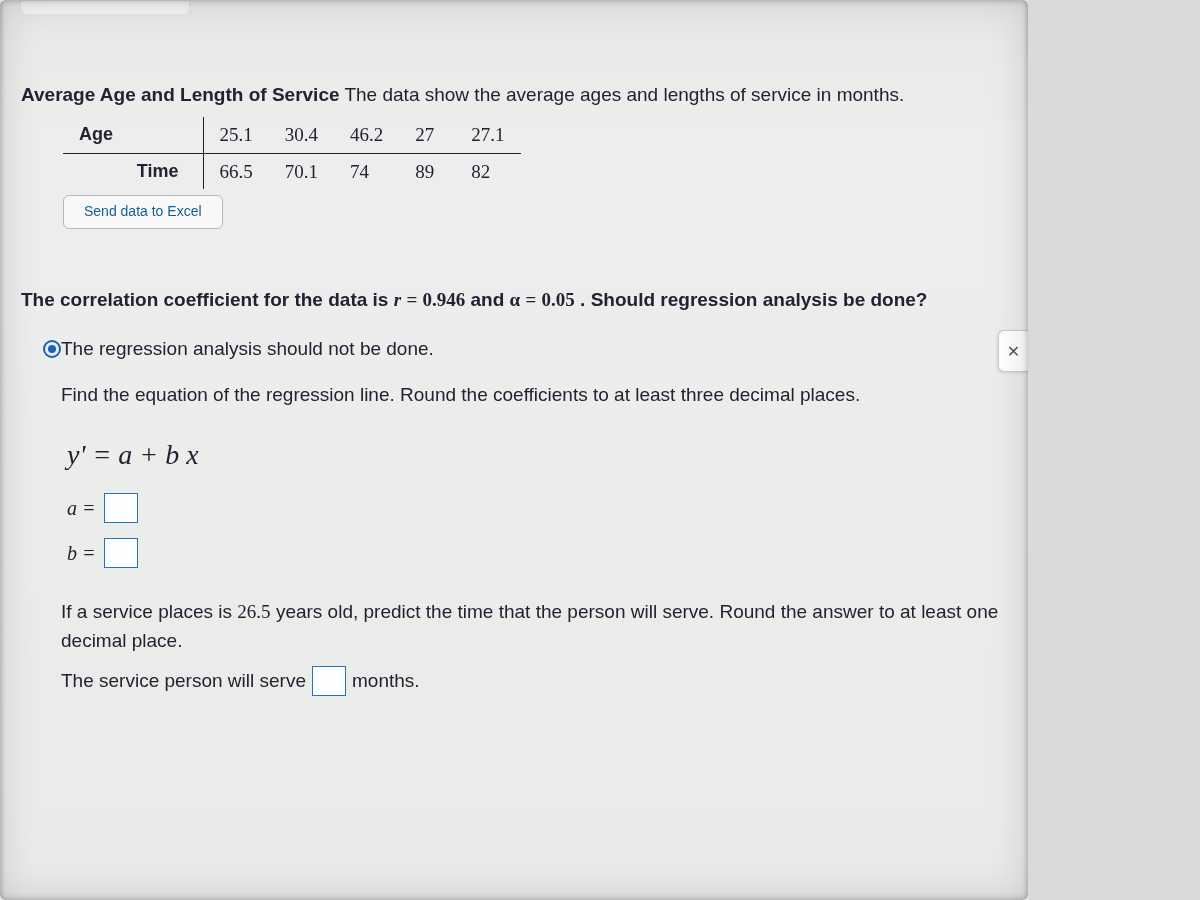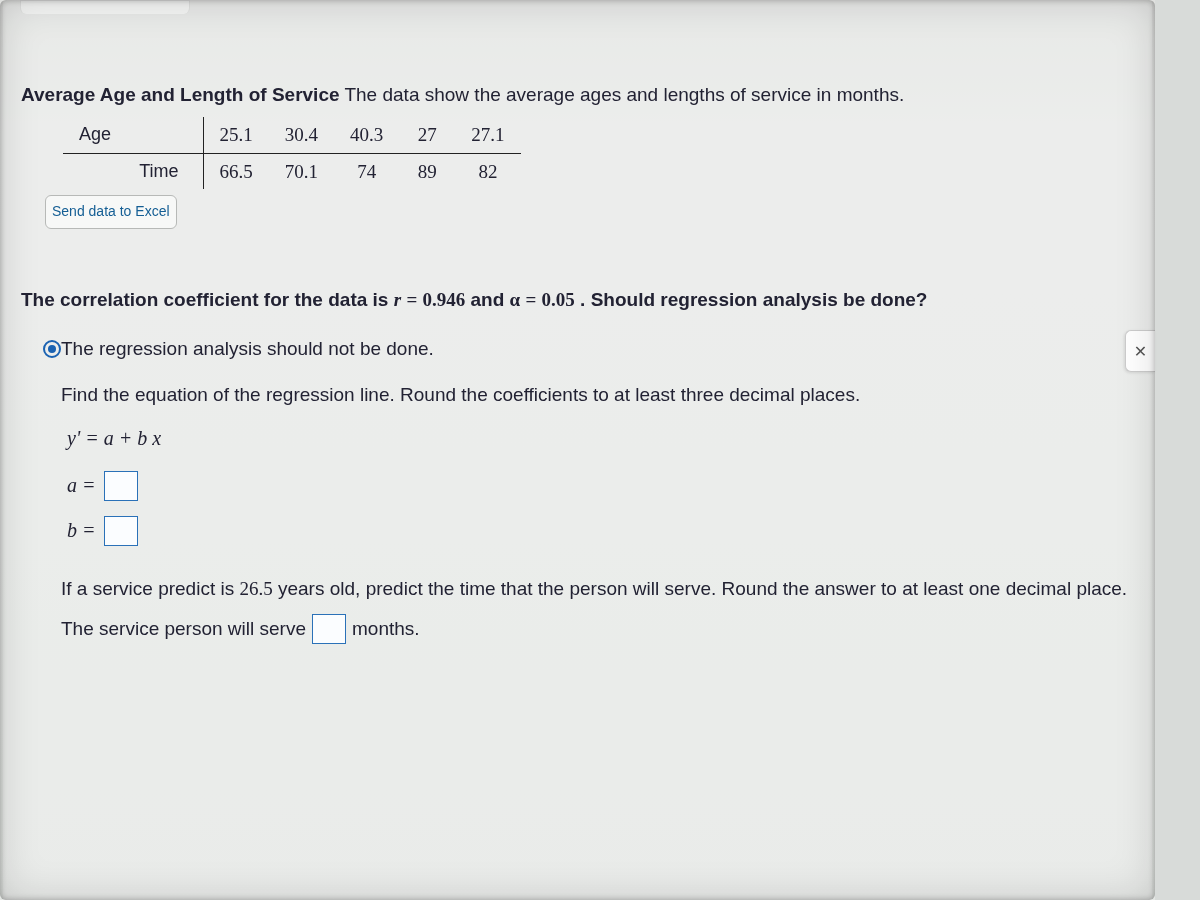--- a/index.html
+++ b/index.html
@@ -7,21 +7,21 @@
     margin: 0;
     padding: 0;
     width: 1200px;
     height: 900px;
     background: #d8dbd9;
     font-family: "Helvetica Neue", Arial, sans-serif;
     overflow: hidden;
   }
   .page {
     position: relative;
-    width: 1155px;
+    width: 1028px;
     height: 900px;
     background: linear-gradient(180deg, #e0e1df 0%, #ebeceb 15%, #e9ebe9 50%, #e4e7e4 100%);
   }
   .inner-panel {
     position: absolute;
     top: 0;
     left: 3px;
     right: 3px;
     bottom: 0;
     background: rgba(236,238,236,0.6);
@@ -51,33 +51,33 @@
     margin-top: 6px;
     border-collapse: collapse;
     font-size: 18px;
   }
   .data-table td, .data-table th {
     padding: 3px 16px;
     text-align: left;
     font-weight: normal;
   }
   .data-table .rowlabel {
-    font-weight: normal;
+    font-weight: bold;
     padding-right: 24px;
     border-right: 1.5px solid #222;
     width: 140px;
   }
   .data-table tr + tr td,
   .data-table tr + tr th { border-top: 1.5px solid #222; text-align: right; }
-  .data-table td.num { font-family: "Times New Roman", serif; font-size: 19px; text-align: center; min-width: 56px; }
+  .data-table td.num { font-family: "Times New Roman", serif; font-size: 19px; text-align: left; min-width: 56px; }
   .excel-btn {
-    margin-left: 24px;
+    margin-left: 42px;
     margin-top: 6px;
     display: inline-block;
-    padding: 5px 6px;
+    padding: 5px 20px;
     font-size: 14px;
     color: #145e94;
     background: #f7f8f7;
     border: 1px solid #b7b9b7;
     border-radius: 6px;
     cursor: pointer;
   }
   .para {
     margin-top: 56px;
     margin-bottom: 20px;
@@ -102,21 +102,21 @@
     flex-shrink: 0;
   }
   .radio.selected { border-color: #1a62b2; }
   .radio.selected::after {
     content: "";
     width: 8px; height: 8px;
     background: #1a62b2;
     border-radius: 50%;
   }
   .sub-block { margin-left: 40px; margin-top: 14px; }
-  .eqline { margin: 14px 0 16px 6px; font-family: "Times New Roman", serif; font-style: italic; font-size: 20px; }
+  .eqline { margin: 24px 0 16px 6px; font-family: "Times New Roman", serif; font-style: italic; font-size: 28px; }
   .coef-row {
     display: flex; align-items: center; gap: 8px;
     margin: 14px 0 14px 6px;
     font-family: "Times New Roman", serif; font-style: italic; font-size: 20px;
   }
   .ans-box {
     width: 34px; height: 30px;
     border: 1.5px solid #2a71b8;
     background: #fbfdff;
   }
@@ -157,21 +157,21 @@
       <div class="title-line">
         <b>Average Age and Length of Service</b><span> The data show the average ages and lengths of service in months.</span>
       </div>
 
       <table class="data-table">
         <tbody>
             <tr>
           <th class="rowlabel">Age</th>
           <td class="num">25.1</td>
           <td class="num">30.4</td>
-          <td class="num">40.3</td>
+          <td class="num">46.2</td>
           <td class="num">27</td>
           <td class="num">27.1</td>
         </tr>
         <tr>
           <th class="rowlabel">Time</th>
           <td class="num">66.5</td>
           <td class="num">70.1</td>
           <td class="num">74</td>
           <td class="num">89</td>
           <td class="num">82</td>
@@ -208,21 +208,21 @@
         <div class="coef-row">
           <span>a =</span>
           <span class="ans-box"></span>
         </div>
         <div class="coef-row">
           <span>b =</span>
           <span class="ans-box"></span>
         </div>
 
         <div class="predict">
-          <span>If a service predict is </span>
+          <span>If a service places is </span>
           <span class="serif-up">26.5</span>
           <span> years old, predict the time that the person will serve. Round the answer to at least one decimal place.</span>
         </div>
         <div class="serve-line">
           <span>The service person will serve</span>
           <span class="ans-box"></span>
           <span>months.</span>
         </div>
       </div>
 

